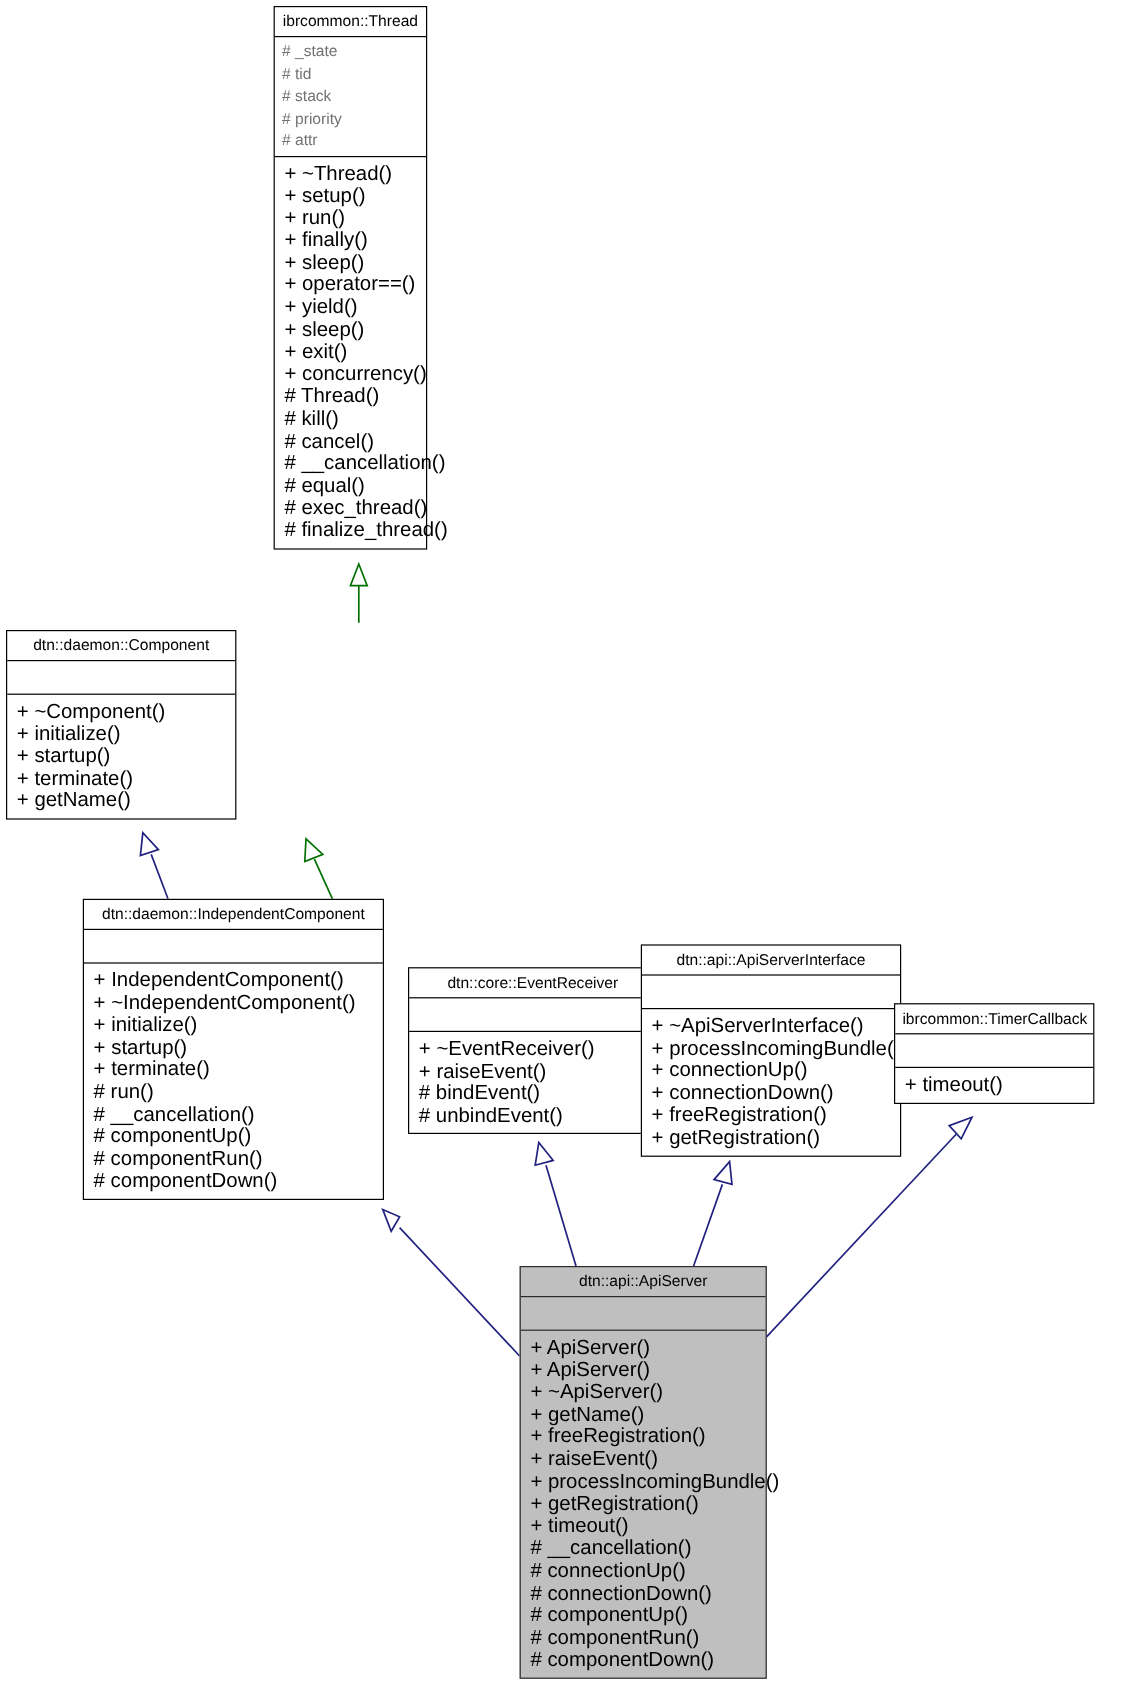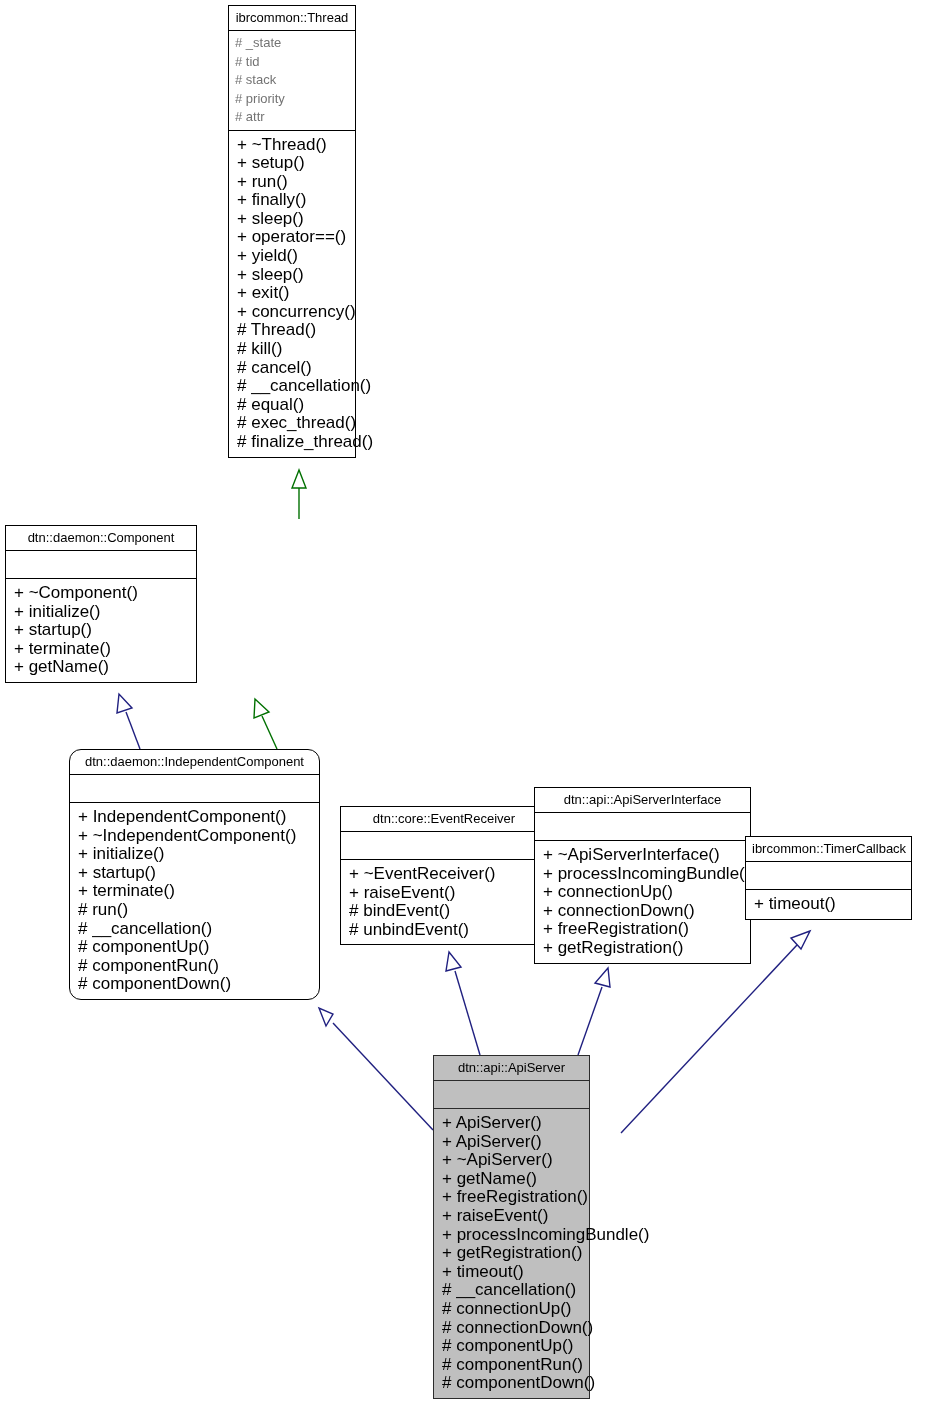--- a/index.html
+++ b/index.html
@@ -154,21 +154,21 @@
     <div class="uml-ops">
       <div class="row">+ ~Component()</div>
       <div class="row">+ initialize()</div>
       <div class="row">+ startup()</div>
       <div class="row">+ terminate()</div>
       <div class="row">+ getName()</div>
     </div>
   </div>
 
 
-  <div class="uml-class" style="left:69px; top:749px; width:251px;border-radius:12px;">
+  <div class="uml-class" style="left:69px; top:749px; width:251px;">
     <div class="uml-title">dtn::daemon::IndependentComponent</div>
     <div class="uml-attrs empty"></div>
     <div class="uml-ops">
       <div class="row">+ IndependentComponent()</div>
       <div class="row">+ ~IndependentComponent()</div>
       <div class="row">+ initialize()</div>
       <div class="row">+ startup()</div>
       <div class="row">+ terminate()</div>
       <div class="row"># run()</div>
       <div class="row"># __cancellation()</div>
@@ -203,21 +203,21 @@
   </div>
 
   <div class="uml-class" style="left:745px; top:836px; width:167px;">
     <div class="uml-title">ibrcommon::TimerCallback</div>
     <div class="uml-attrs empty"></div>
     <div class="uml-ops">
       <div class="row">+ timeout()</div>
     </div>
   </div>
 
-  <div class="uml-class highlight" style="left:433px; top:1055px; width:157px;">
+  <div class="uml-class highlight" style="left:433px; top:1055px; width:206px;">
     <div class="uml-title">dtn::api::ApiServer</div>
     <div class="uml-attrs empty"></div>
     <div class="uml-ops">
       <div class="row">+ ApiServer()</div>
       <div class="row">+ ApiServer()</div>
       <div class="row">+ ~ApiServer()</div>
       <div class="row">+ getName()</div>
       <div class="row">+ freeRegistration()</div>
       <div class="row">+ raiseEvent()</div>
       <div class="row">+ processIncomingBundle()</div>

